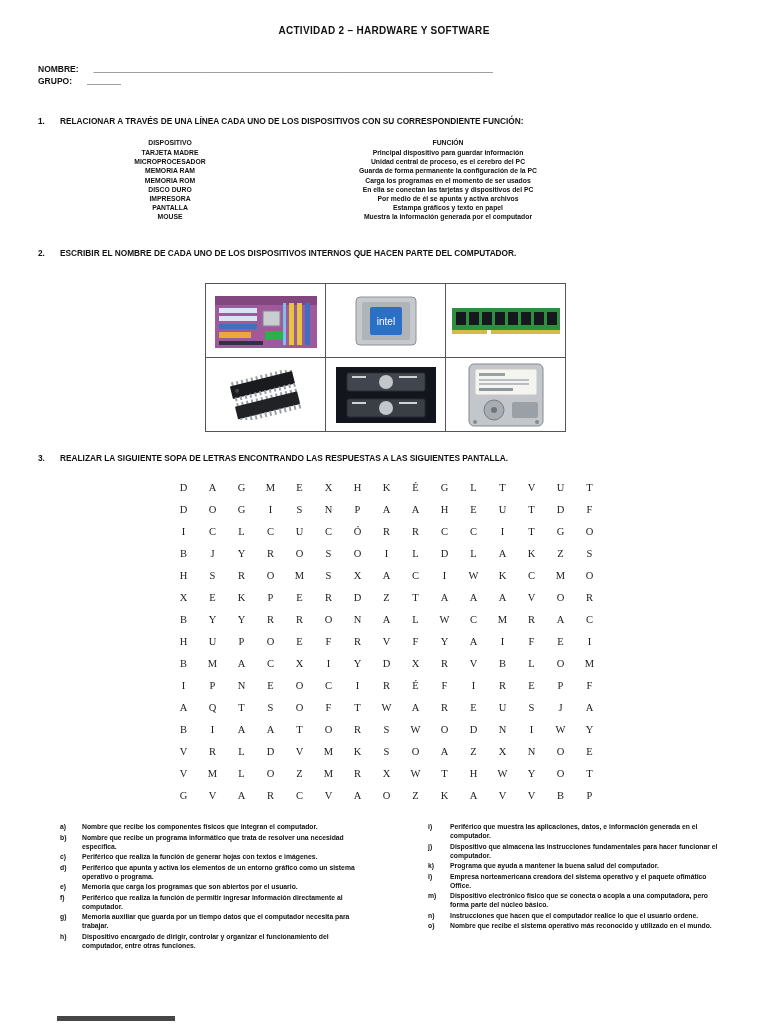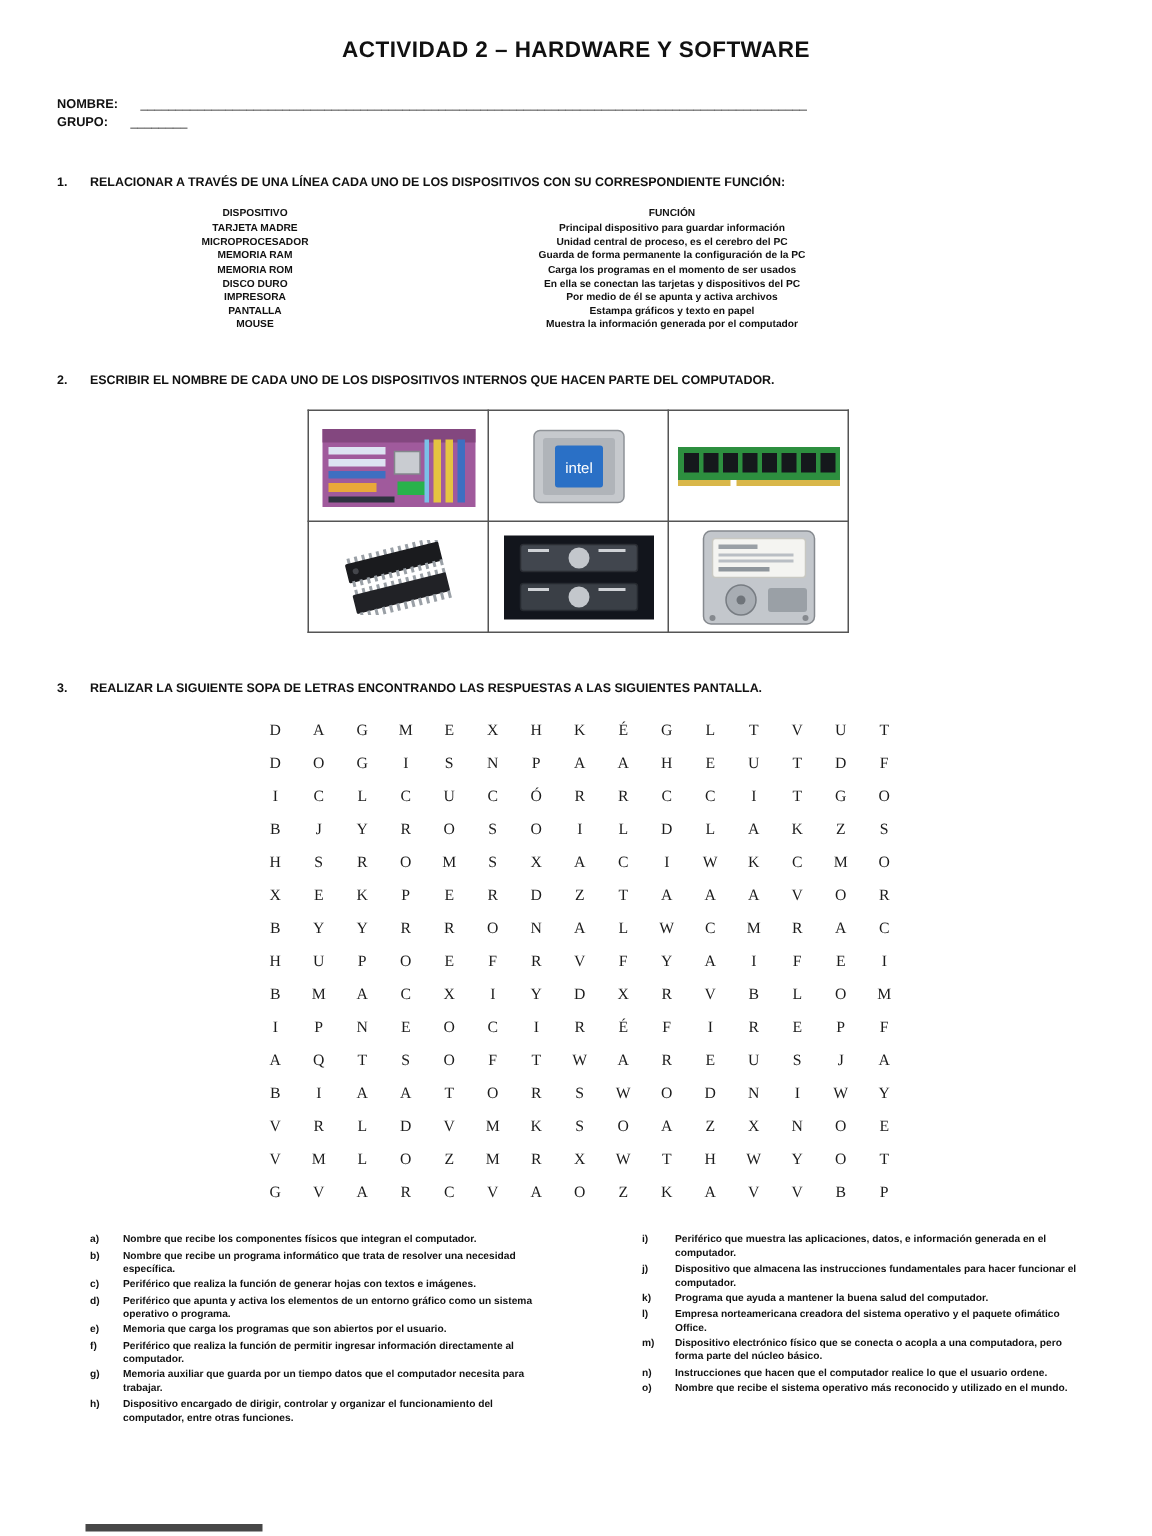--- a/index.html
+++ b/index.html
@@ -1,34 +1,34 @@
 <!DOCTYPE html>
 <html><head>
 <meta charset="utf-8">
 <style>
   * { box-sizing: border-box; margin: 0; padding: 0; }
   html, body { width: 768px; height: 1024px; background: #ffffff; }
   body { font-family: "Liberation Sans", "DejaVu Sans", sans-serif; color: #111; position: relative; overflow: hidden; }
 
-  .title { position: absolute; top: 25px; left: 0; width: 768px; text-align: center; font-size: 15px; font-weight: bold; letter-spacing: .3px; }
+  .title { position: absolute; top: 25px; left: 0; width: 768px; text-align: center; font-size: 10px; font-weight: bold; letter-spacing: .3px; }
 
   .form-row { position: absolute; left: 38px; font-size: 8.5px; font-weight: bold; white-space: nowrap; }
   .form-label { margin-right: 15px; }
-  .blank-line { letter-spacing: 0; font-weight: normal; color: #222; }
+  .blank-line { letter-spacing: 0; font-weight: normal; color: #222; font-family: Liberation Serif, serif; }
 
   .sec { position: absolute; left: 38px; width: 712px; display: flex; font-size: 8.3px; font-weight: bold; }
   .sec-num { width: 22px; flex: none; }
   .sec-txt { flex: 1; }
 
   .match-col { position: absolute; top: 138px; font-size: 6.8px; font-weight: bold; text-align: center; line-height: 9.2px; }
   #disp-col { left: 95px; width: 150px; }
   #func-col { left: 330px; width: 236px; }
   .match-header { line-height: 10px; }
 
-  .img-table { position: absolute; left: 205px; top: 273px; border-collapse: collapse; }
+  .img-table { position: absolute; left: 205px; top: 283px; border-collapse: collapse; }
   .img-table td { width: 120px; height: 74px; border: 1px solid #555; text-align: center; vertical-align: middle; padding: 0; background: #fff; }
   .img-table svg { display: inline-block; vertical-align: middle; }
 
   .sopa { position: absolute; left: 169px; top: 476px; display: grid; grid-template-columns: repeat(15, 29px); grid-auto-rows: 22px; font-family: "Liberation Serif", "DejaVu Serif", serif; font-size: 10.5px; color: #1c1c1c; }
   .sopa-cell { display: flex; align-items: center; justify-content: center; }
 
   .questions { position: absolute; top: 822px; font-size: 6.8px; font-weight: bold; line-height: 9px; }
   #q-left { left: 60px; width: 300px; }
   #q-right { left: 428px; width: 290px; }
   .q { display: flex; margin-bottom: 1.5px; }

